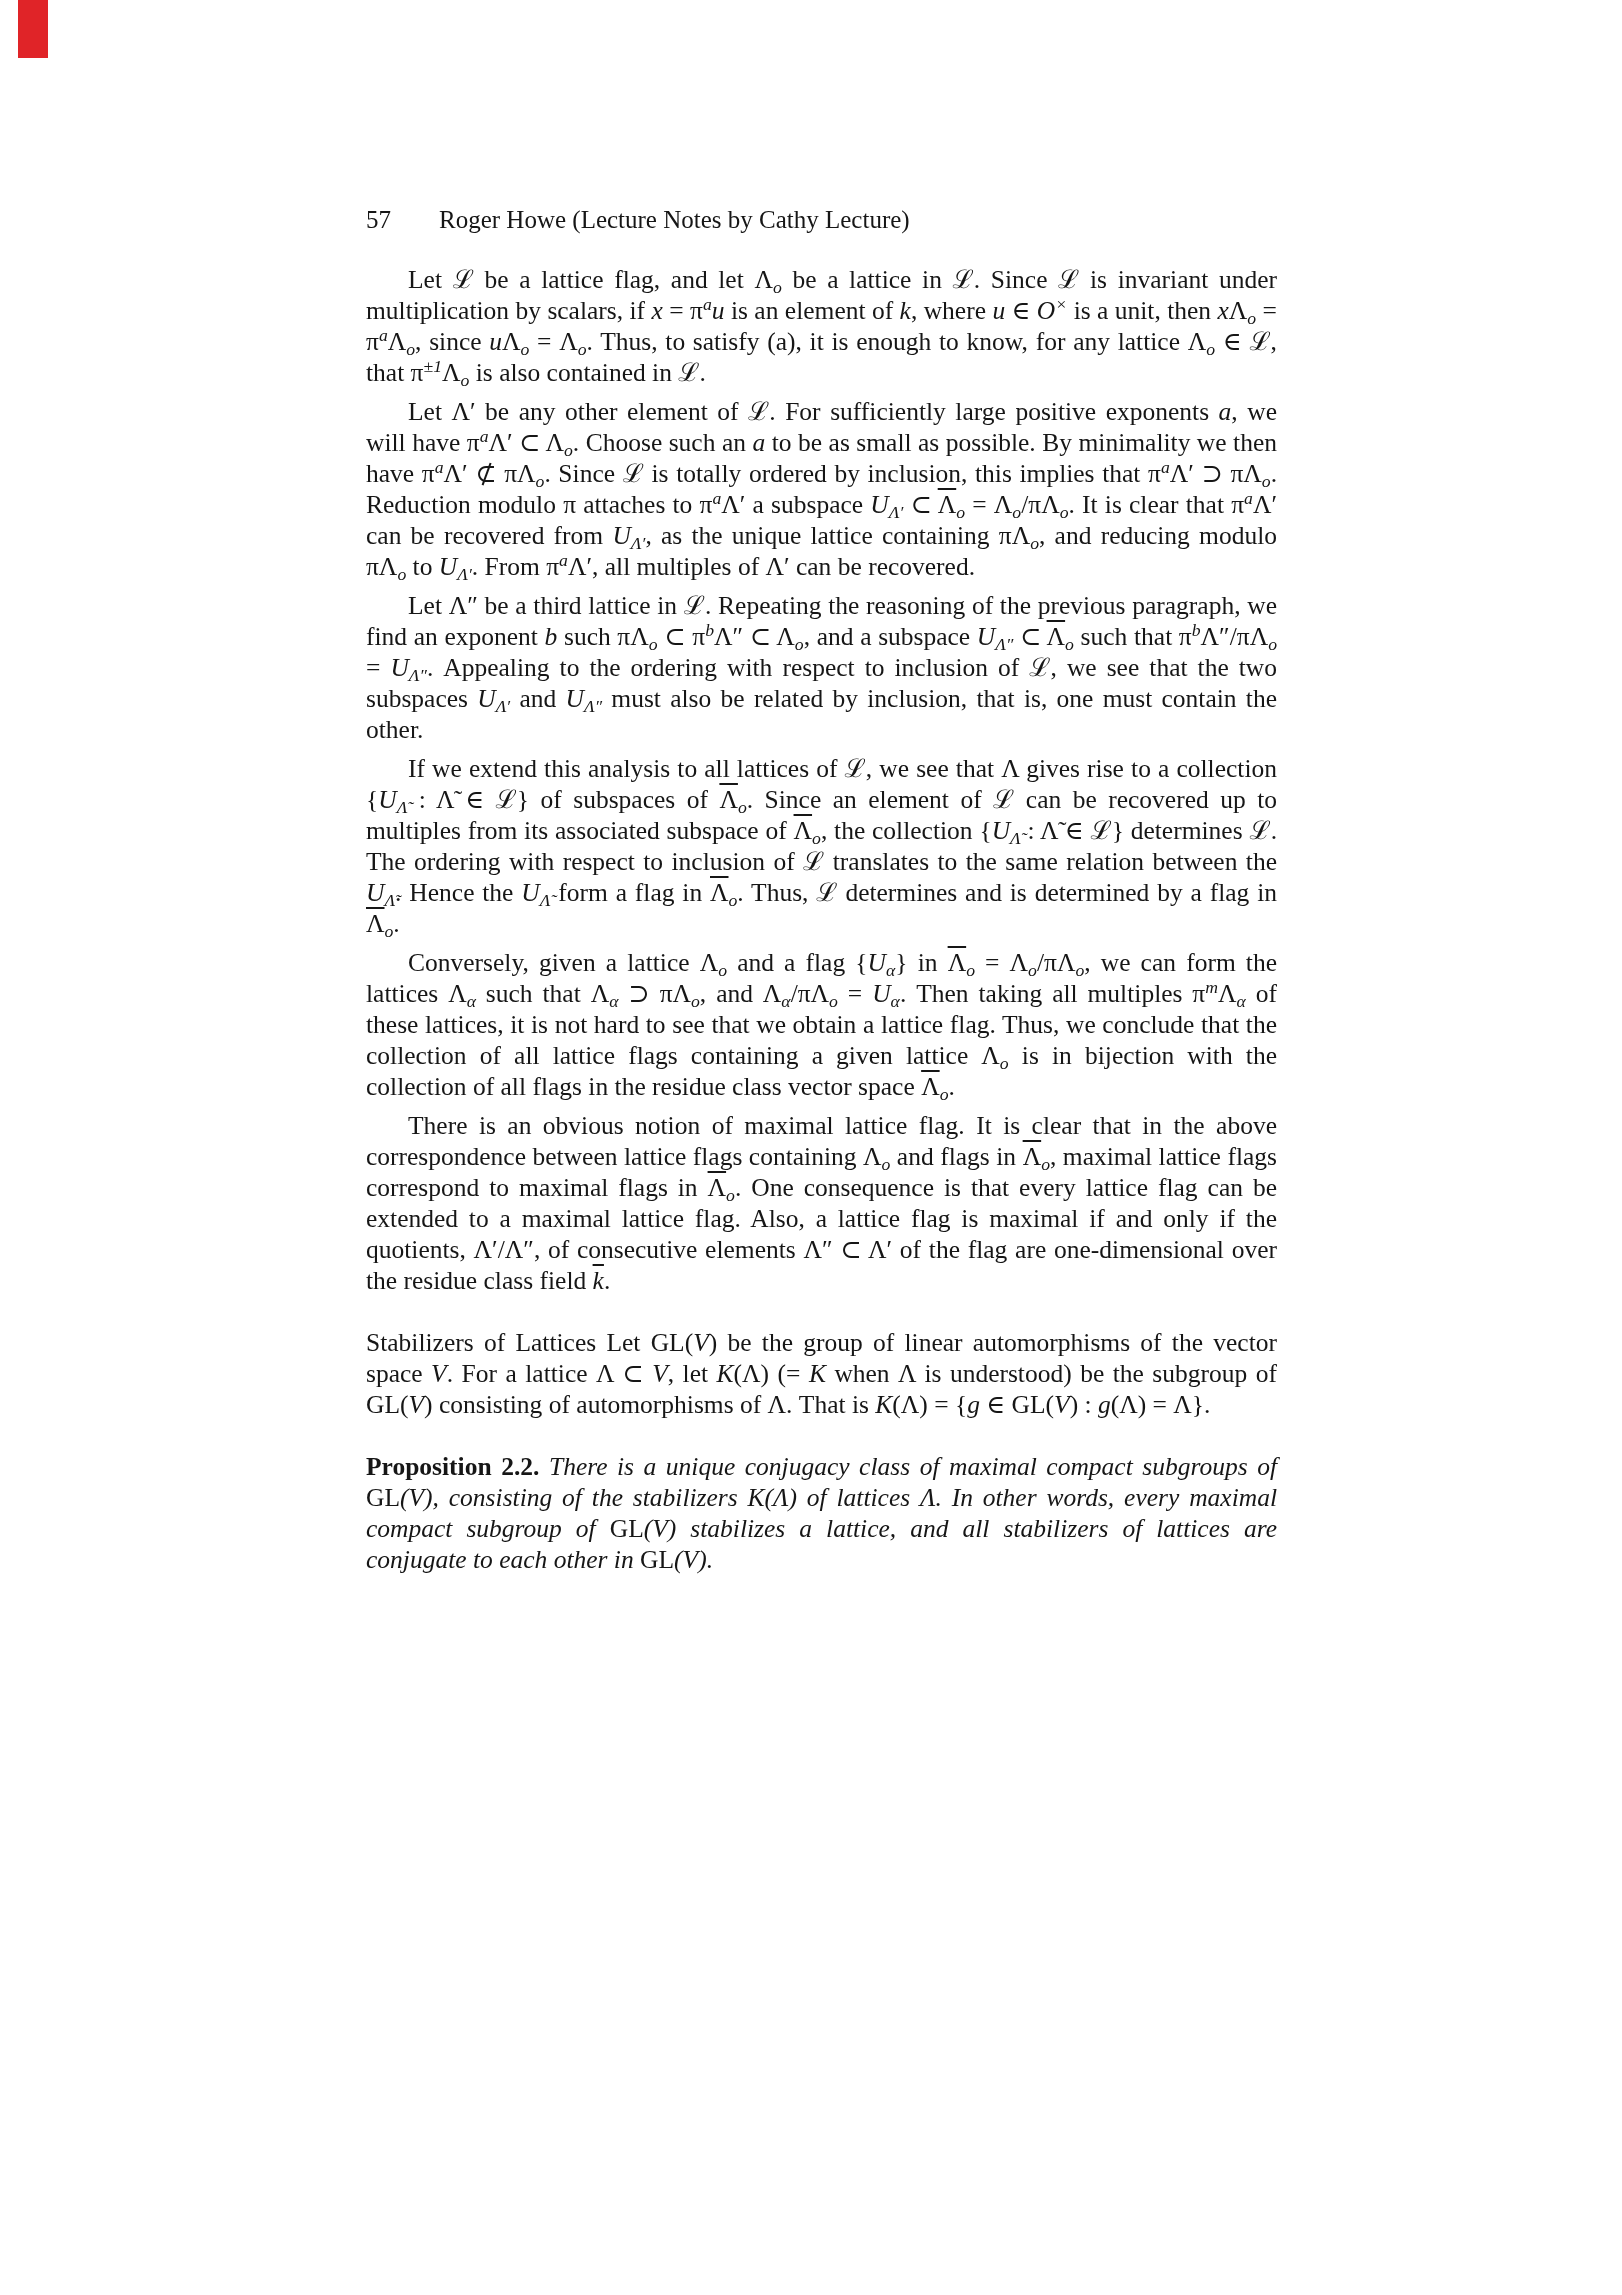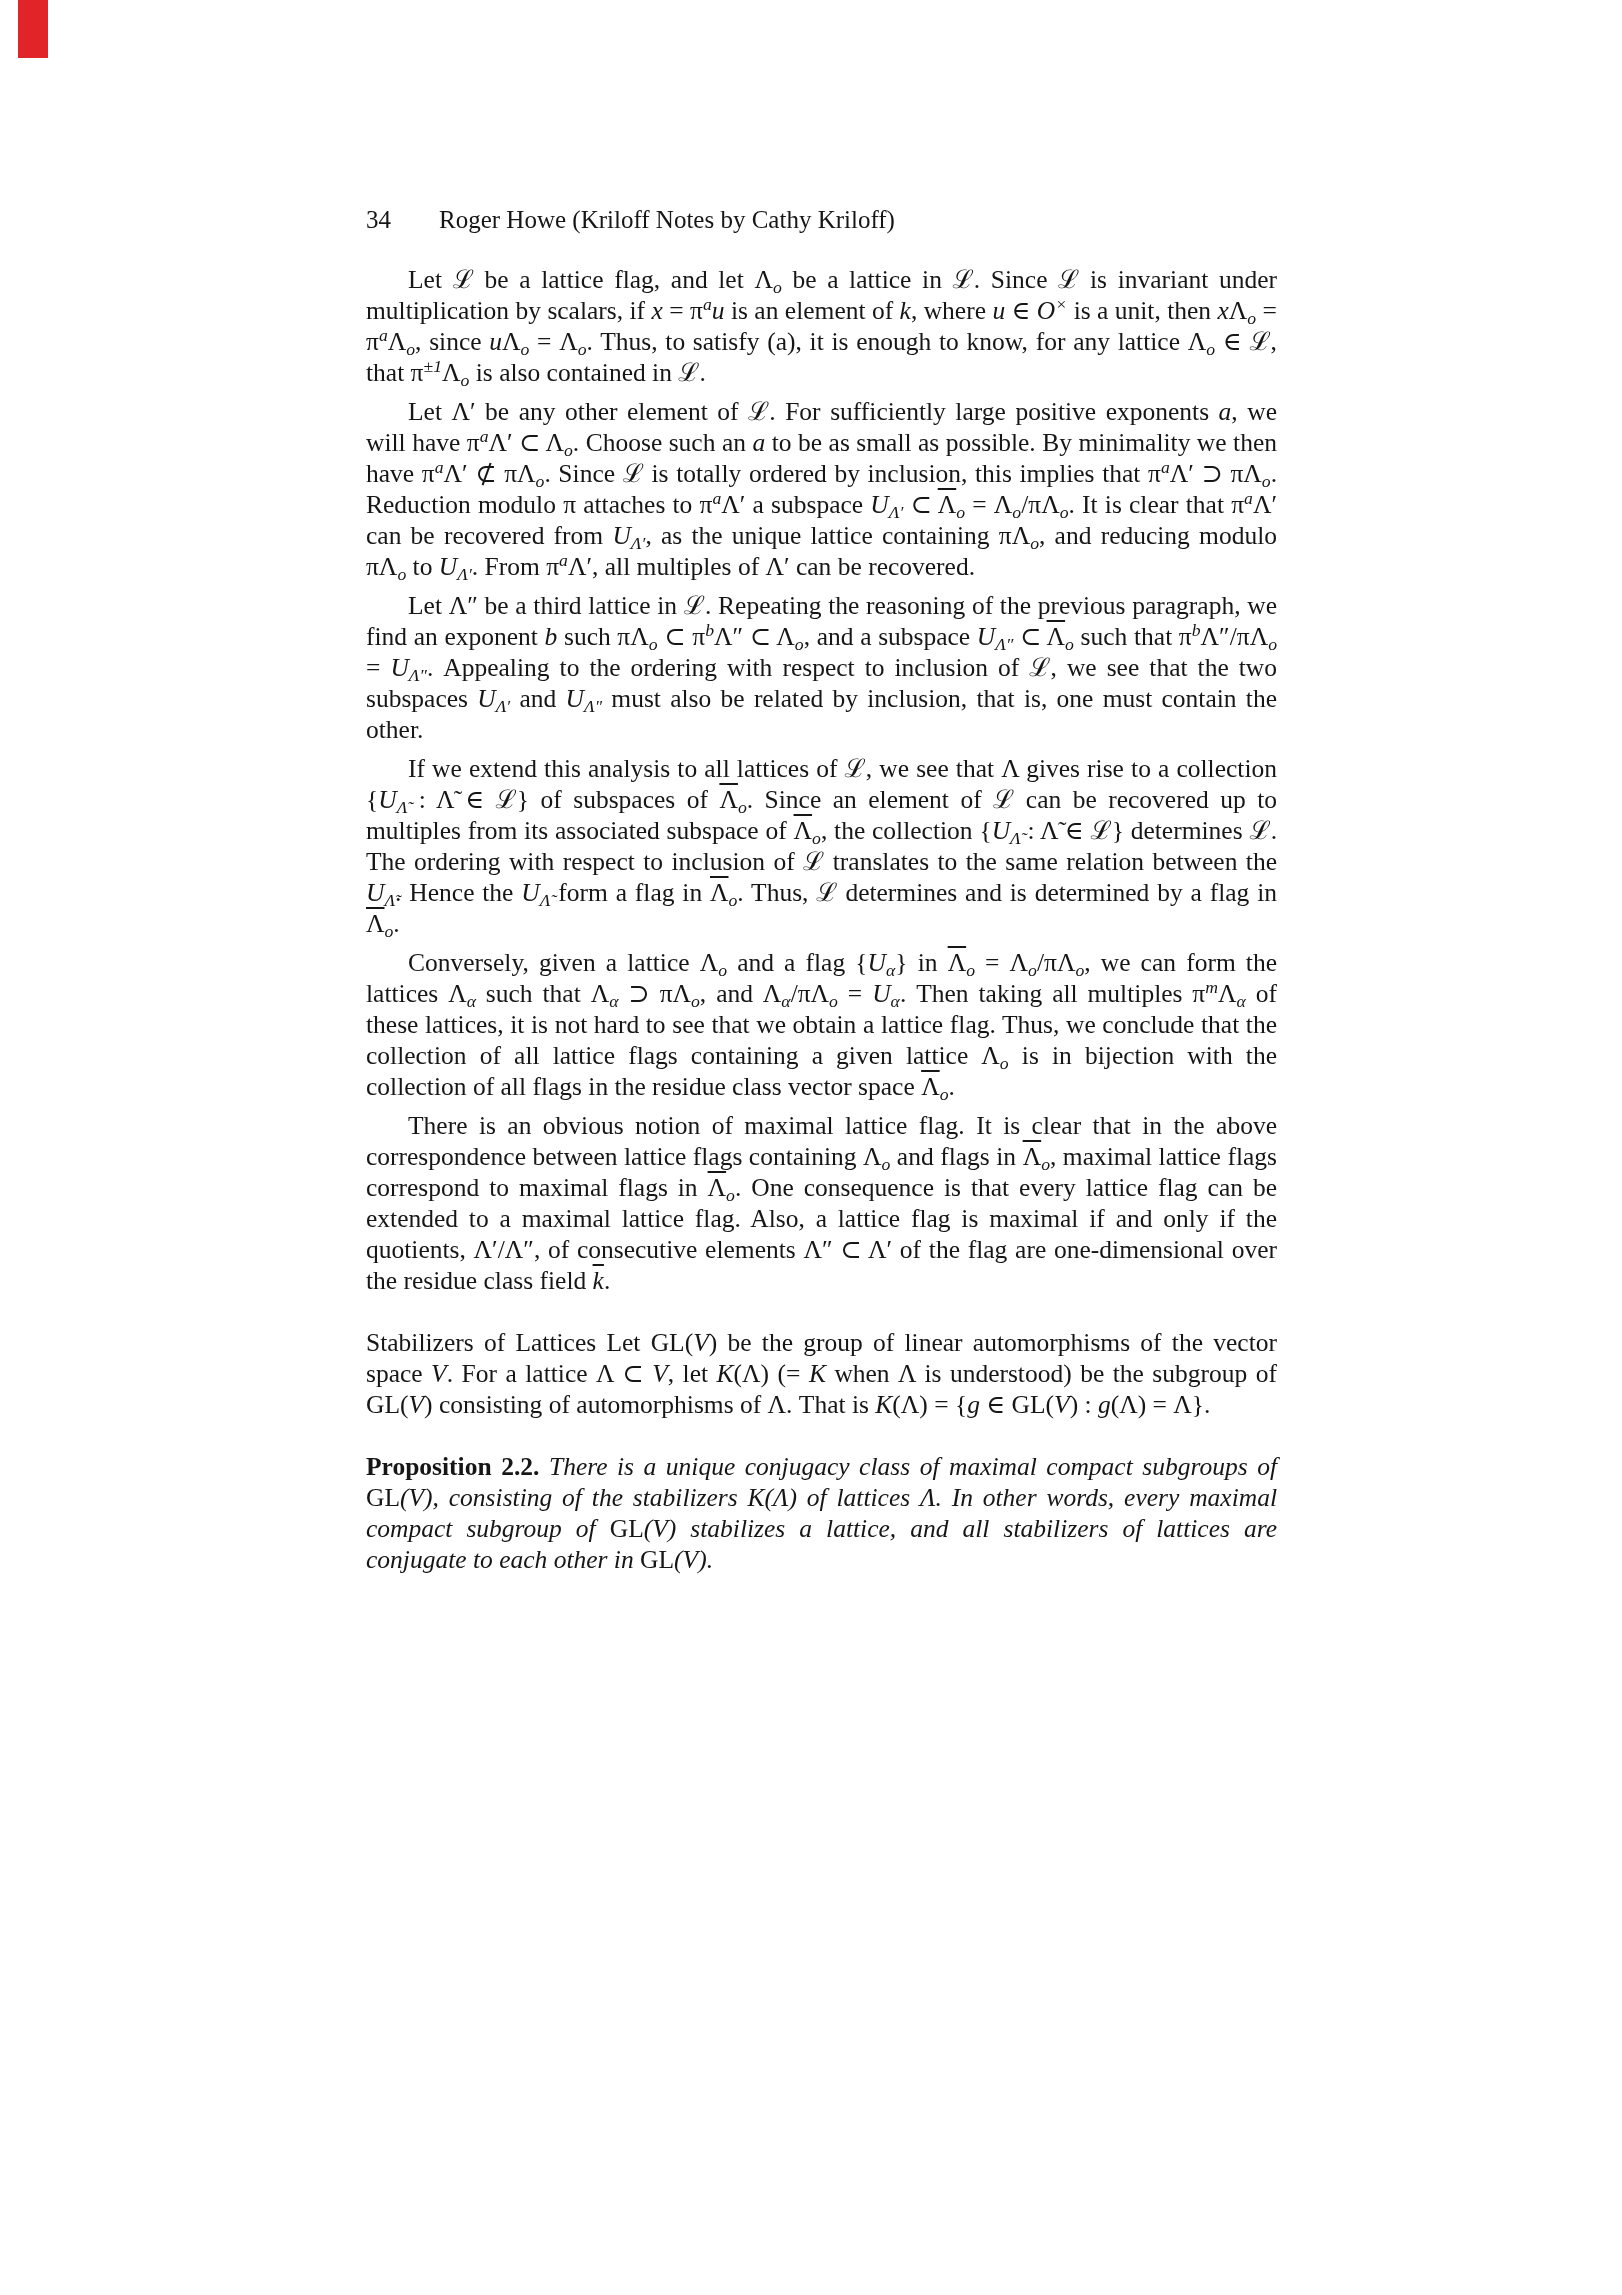--- a/index.html
+++ b/index.html
@@ -56,21 +56,21 @@
 </head>
 <body>
 
 <div class="page">
 
   <div class="scan-artifact" style="background-color: rgb(224, 36, 40);"></div>
 
   <div class="text-block">
 
     <div class="running-header">
-      <span class="page-number">34</span><span class="running-title">Roger Howe (Kriloff Notes by Cathy Kriloff)</span>
+      <span class="page-number">57</span><span class="running-title">Roger Howe (Lecture Notes by Cathy Lecture)</span>
     </div>
 
     <p class="para indent">Let ℒ be a lattice flag, and let Λ<sub>o</sub> be a lattice in ℒ. Since ℒ is invariant under multiplication by scalars, if <i>x</i> = π<sup>a</sup><i>u</i> is an element of <i>k</i>, where <i>u</i> ∈ <span class="cal">O</span><sup>×</sup> is a unit, then <i>x</i>Λ<sub>o</sub> = π<sup>a</sup>Λ<sub>o</sub>, since <i>u</i>Λ<sub>o</sub> = Λ<sub>o</sub>. Thus, to satisfy (a), it is enough to know, for any lattice Λ<sub>o</sub> ∈ ℒ, that π<sup>±1</sup>Λ<sub>o</sub> is also contained in ℒ.</p>
 
     <p class="para indent">Let Λ′ be any other element of ℒ. For sufficiently large positive exponents <i>a</i>, we will have π<sup>a</sup>Λ′ ⊂ Λ<sub>o</sub>. Choose such an <i>a</i> to be as small as possible. By minimality we then have π<sup>a</sup>Λ′ ⊄ πΛ<sub>o</sub>. Since ℒ is totally ordered by inclusion, this implies that π<sup>a</sup>Λ′ ⊃ πΛ<sub>o</sub>. Reduction modulo π attaches to π<sup>a</sup>Λ′ a subspace <i>U</i><sub>Λ′</sub> ⊂ <span class="ov">Λ</span><sub>o</sub> = Λ<sub>o</sub>/πΛ<sub>o</sub>. It is clear that π<sup>a</sup>Λ′ can be recovered from <i>U</i><sub>Λ′</sub>, as the unique lattice containing πΛ<sub>o</sub>, and reducing modulo πΛ<sub>o</sub> to <i>U</i><sub>Λ′</sub>. From π<sup>a</sup>Λ′, all multiples of Λ′ can be recovered.</p>
 
     <p class="para indent">Let Λ″ be a third lattice in ℒ. Repeating the reasoning of the previous paragraph, we find an exponent <i>b</i> such πΛ<sub>o</sub> ⊂ π<sup>b</sup>Λ″ ⊂ Λ<sub>o</sub>, and a subspace <i>U</i><sub>Λ″</sub> ⊂ <span class="ov">Λ</span><sub>o</sub> such that π<sup>b</sup>Λ″/πΛ<sub>o</sub> = <i>U</i><sub>Λ″</sub>. Appealing to the ordering with respect to inclusion of ℒ, we see that the two subspaces <i>U</i><sub>Λ′</sub> and <i>U</i><sub>Λ″</sub> must also be related by inclusion, that is, one must contain the other.</p>
 
     <p class="para indent">If we extend this analysis to all lattices of ℒ, we see that Λ gives rise to a collection {<i>U</i><sub>Λ̃</sub> : Λ̃ ∈ ℒ} of subspaces of <span class="ov">Λ</span><sub>o</sub>. Since an element of ℒ can be recovered up to multiples from its associated subspace of <span class="ov">Λ</span><sub>o</sub>, the collection {<i>U</i><sub>Λ̃</sub> : Λ̃ ∈ ℒ} determines ℒ. The ordering with respect to inclusion of ℒ translates to the same relation between the <i>U</i><sub>Λ̃</sub>. Hence the <i>U</i><sub>Λ̃</sub> form a flag in <span class="ov">Λ</span><sub>o</sub>. Thus, ℒ determines and is determined by a flag in <span class="ov">Λ</span><sub>o</sub>.</p>
 

